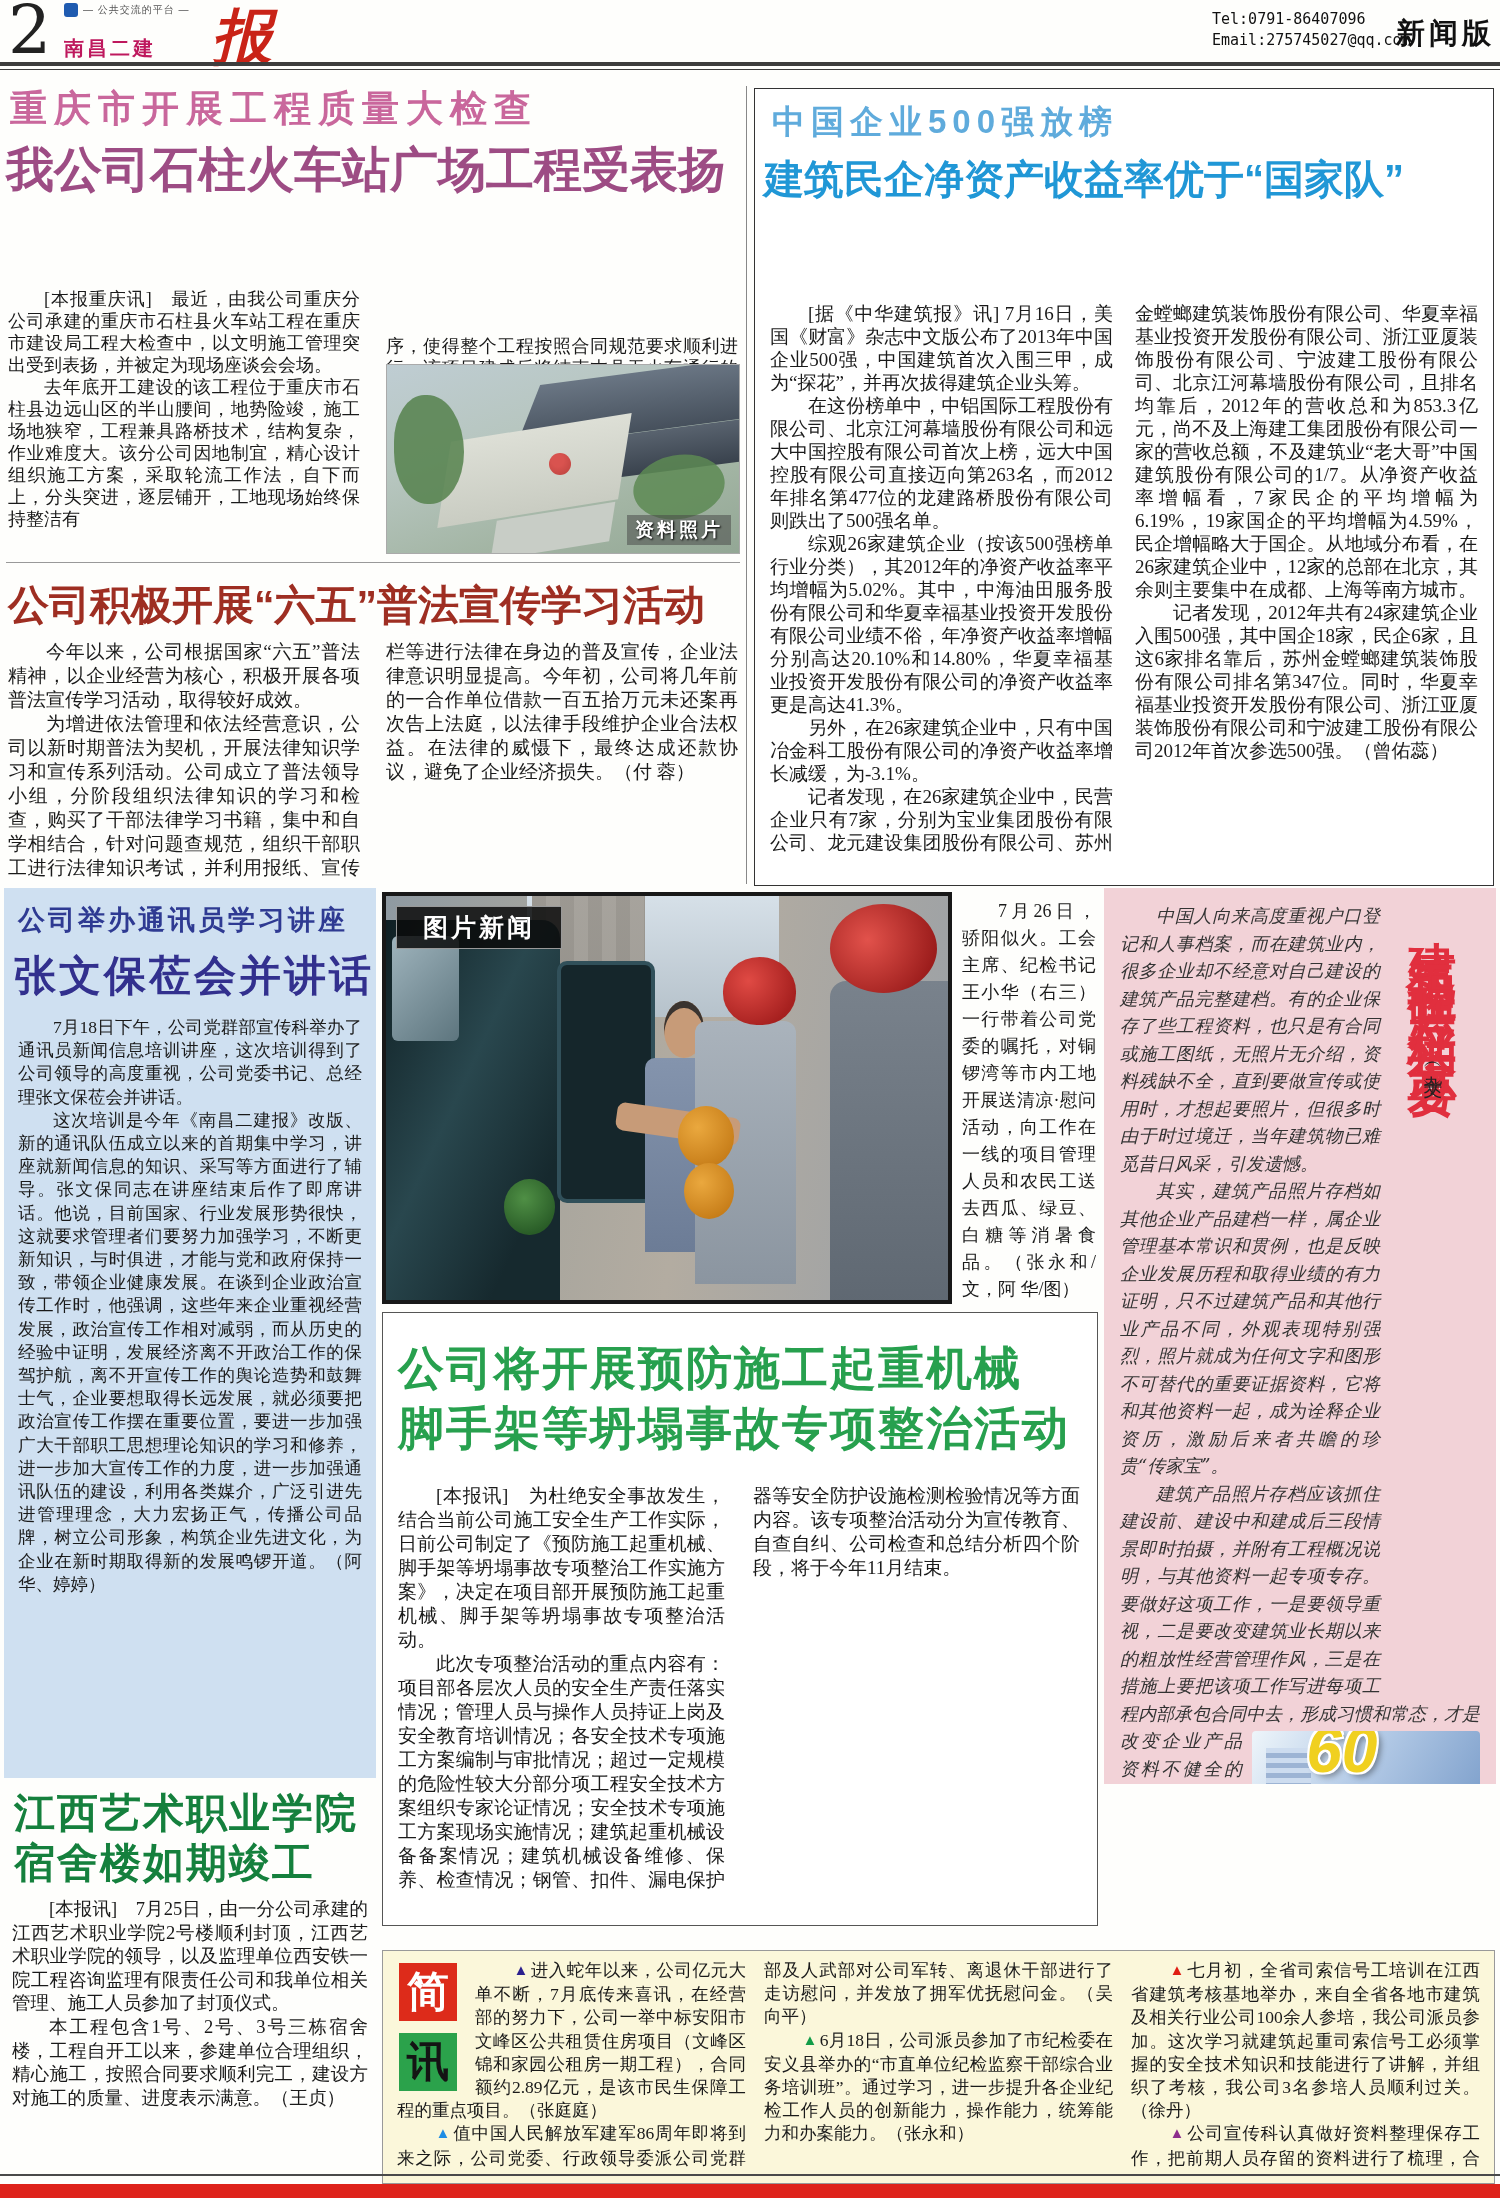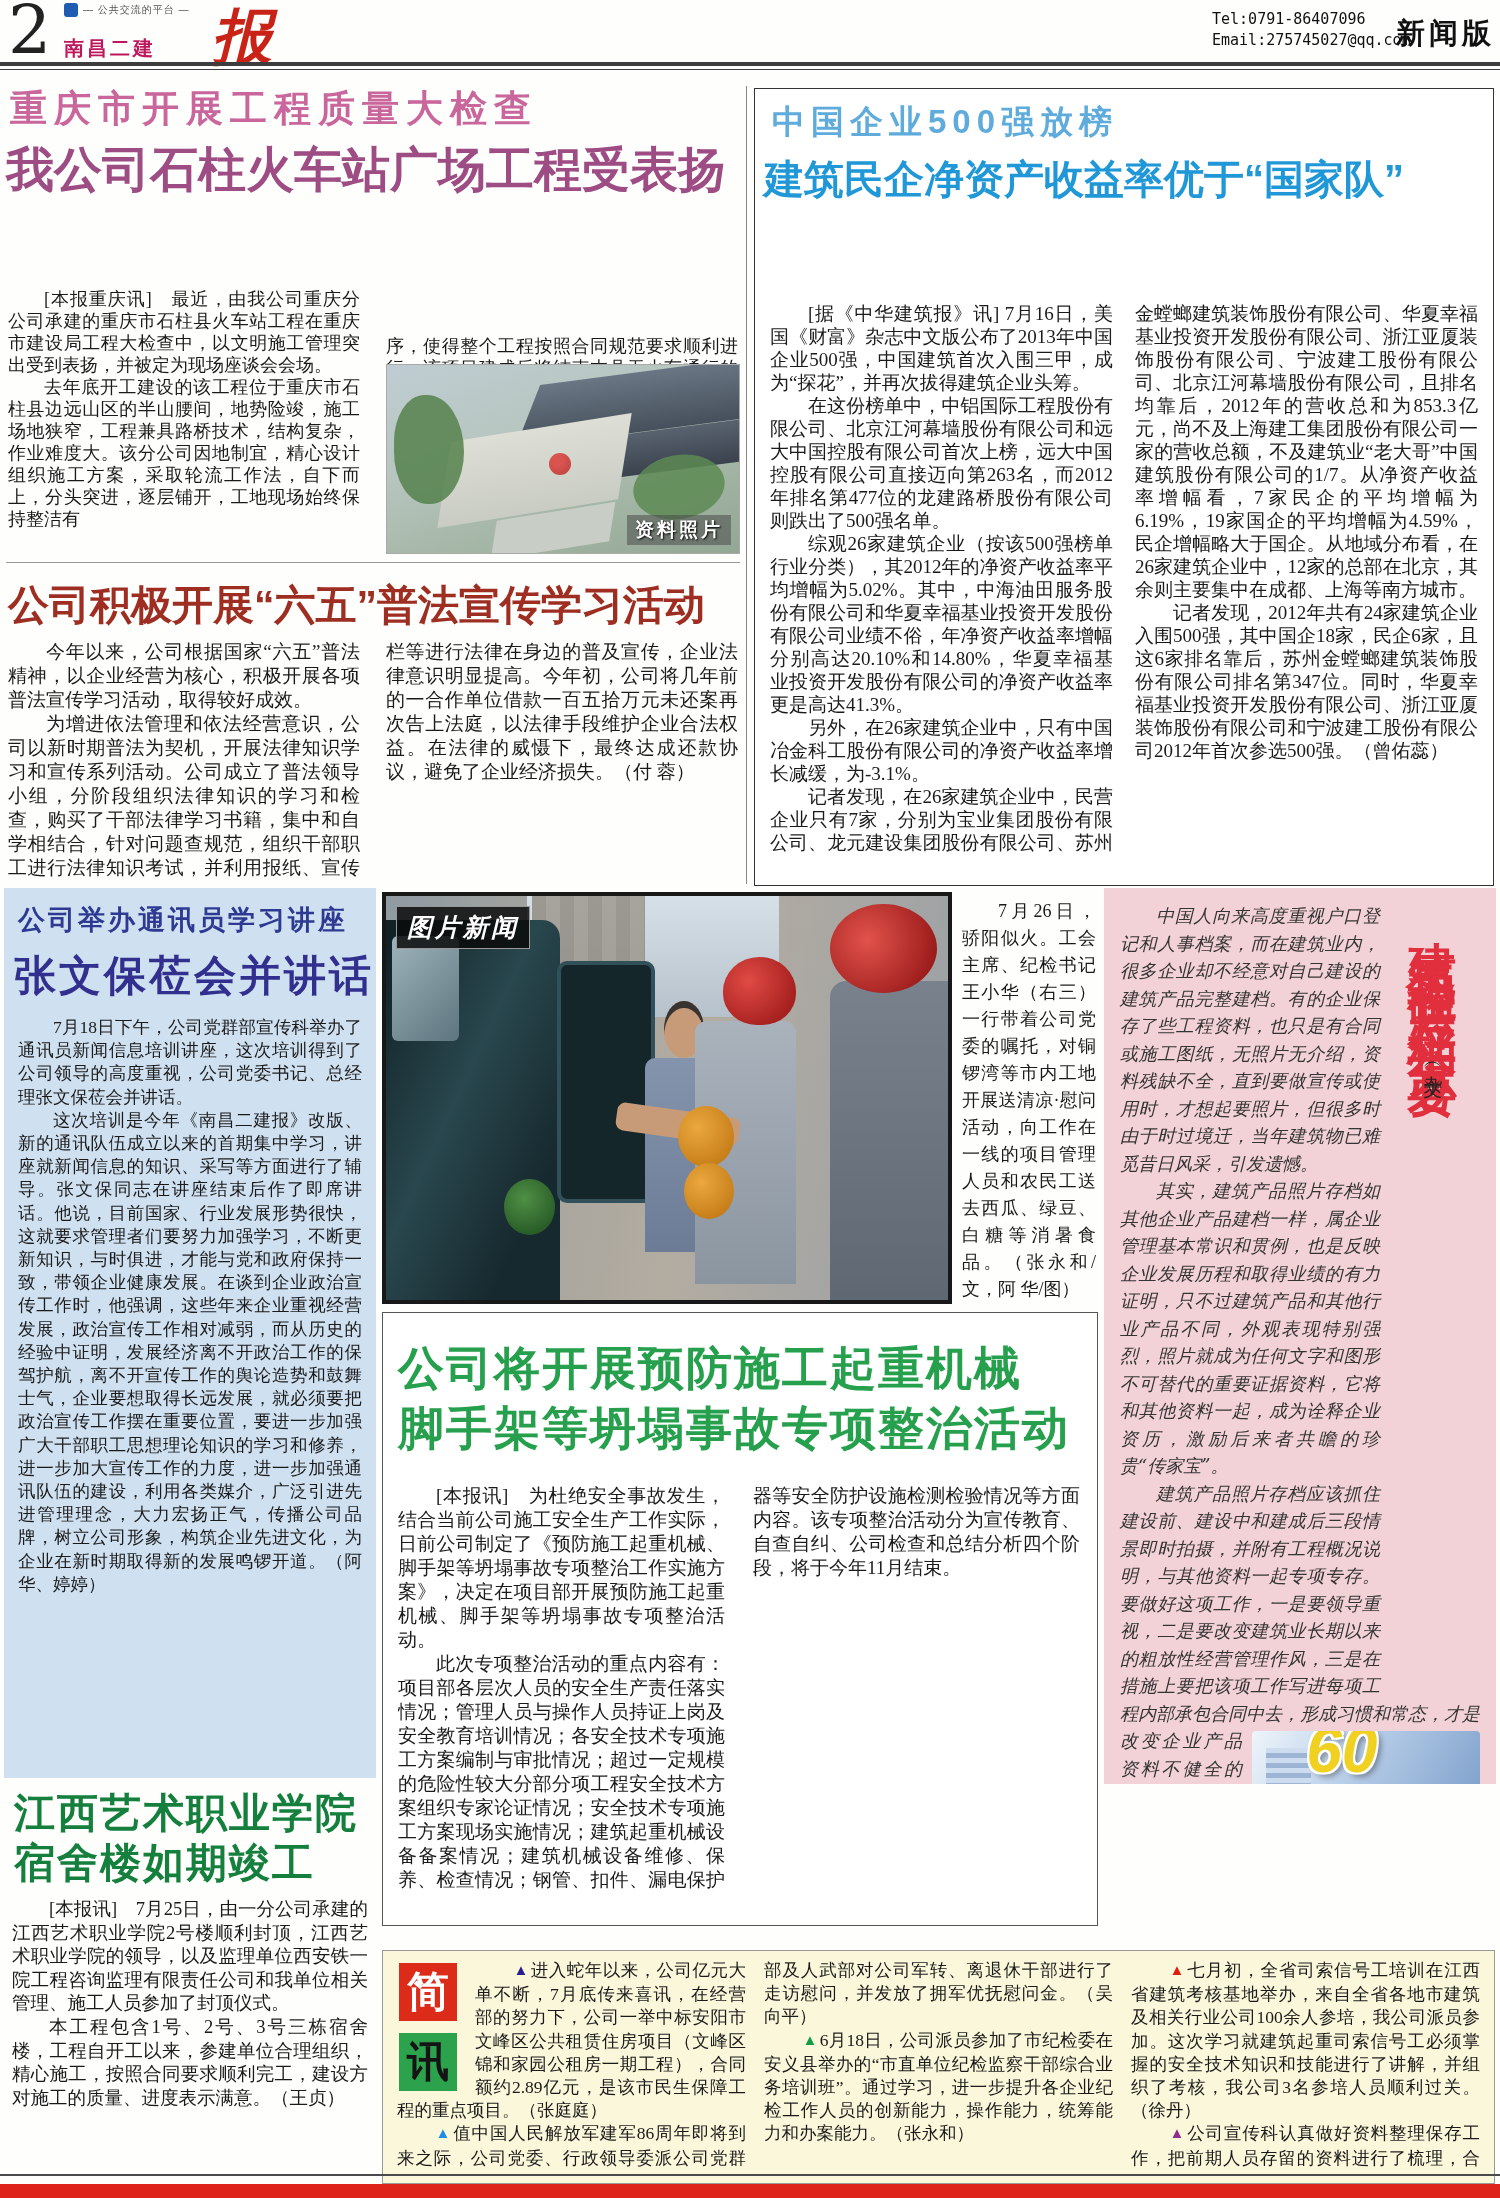--- a/index.html
+++ b/index.html
@@ -76,21 +76,21 @@
   .pn-man-c-head{position:absolute;left:49.5%;top:26%;width:7%;height:14%;background:#c79b78;border-radius:50%;box-shadow:inset 0 7px 0 #3a3430;}
   .pn-helmet1{position:absolute;left:60%;top:15%;width:13%;height:17%;background:radial-gradient(circle at 35% 35%,#e04a44,#a6201f 75%);border-radius:50% 50% 46% 46%;}
   .pn-man-m-torso{position:absolute;left:55%;top:31%;width:18%;height:65%;background:linear-gradient(#aab3bc,#8b95a0);border-radius:12px 12px 0 0;}
   .pn-helmet2{position:absolute;right:2%;top:2%;width:19%;height:22%;background:radial-gradient(circle at 35% 40%,#e2524b,#9c1d1c 78%);border-radius:50%;}
   .pn-man-r{position:absolute;right:-2%;top:21%;width:23%;height:80%;background:linear-gradient(#79828c,#5f6872);border-radius:16px 6px 0 0;}
   .pn-arm{position:absolute;left:41%;top:53%;width:22%;height:7%;background:#c79b78;border-radius:8px;transform:rotate(8deg);}
   .pn-pumpkin1{position:absolute;left:52%;top:52%;width:10%;height:15%;background:radial-gradient(circle at 35% 35%,#eaa83e,#c57b17 80%);border-radius:50%;}
   .pn-pumpkin2{position:absolute;left:53%;top:66%;width:9%;height:14%;background:radial-gradient(circle at 35% 35%,#eaa83e,#c57b17 80%);border-radius:50%;}
   .pn-melon{position:absolute;left:21%;top:70%;width:9%;height:14%;background:radial-gradient(circle at 40% 35%,#4f8f45,#295c27 75%);border-radius:50%;}
   .pn-badge{position:absolute;top:10px;left:10px;background:rgba(10,10,10,.85);border:1px solid #999;color:#fff;
-    font-size:25px;font-weight:700;letter-spacing:3px;padding:4px 10px;font-family:"Liberation Sans",sans-serif;font-style:italic;}
+    font-size:25px;font-weight:700;letter-spacing:3px;padding:4px 26px;font-family:"Liberation Sans",sans-serif;}
   .pn-caption{position:absolute;left:962px;top:898px;width:134px;height:400px;overflow:hidden;font-size:18px;line-height:27px;}
   .pn-caption p{text-indent:2em;}
 
   
   .safety-box{position:absolute;left:382px;top:1312px;width:714px;height:612px;border:1px solid #555;background:#fff;}
   .saf-h{position:absolute;left:398px;top:1338px;font-size:46px;line-height:60px;font-weight:900;color:#27a04e;letter-spacing:2px;white-space:nowrap;}
   .safety-body{position:absolute;left:398px;top:1484px;width:682px;height:424px;overflow:hidden;
     column-count:2;column-gap:28px;column-fill:auto;font-size:19px;line-height:24px;}
 
   

